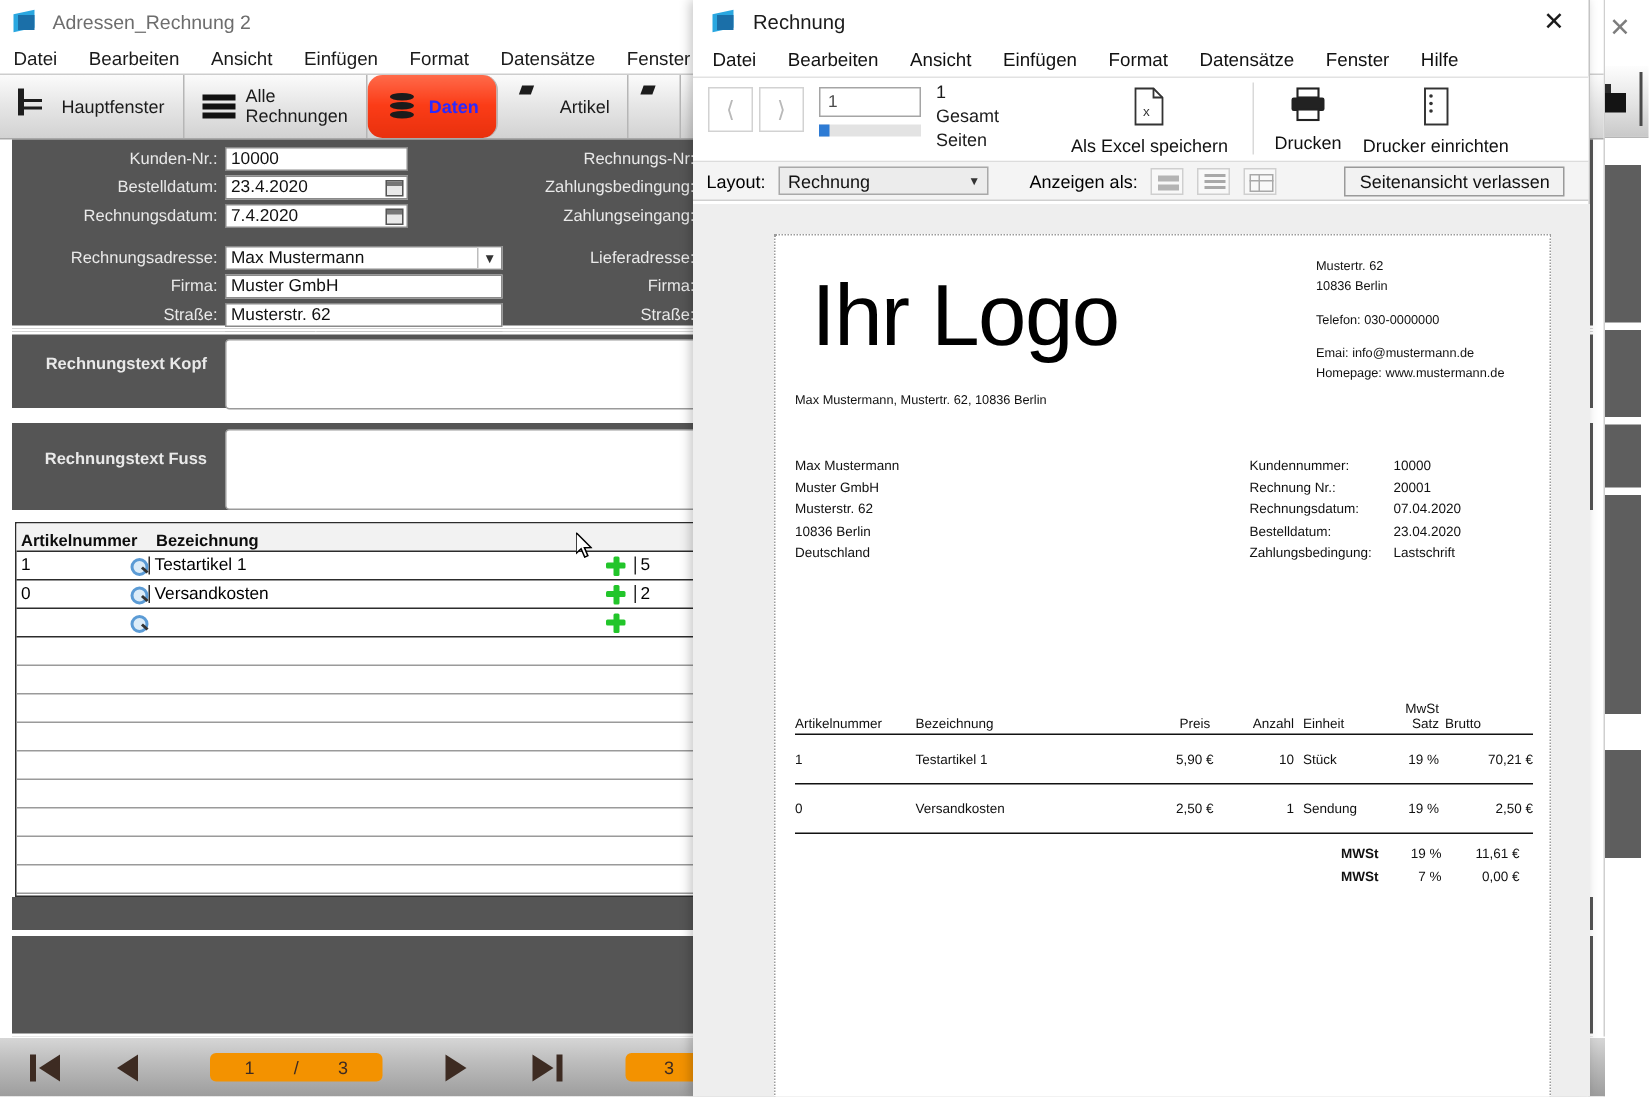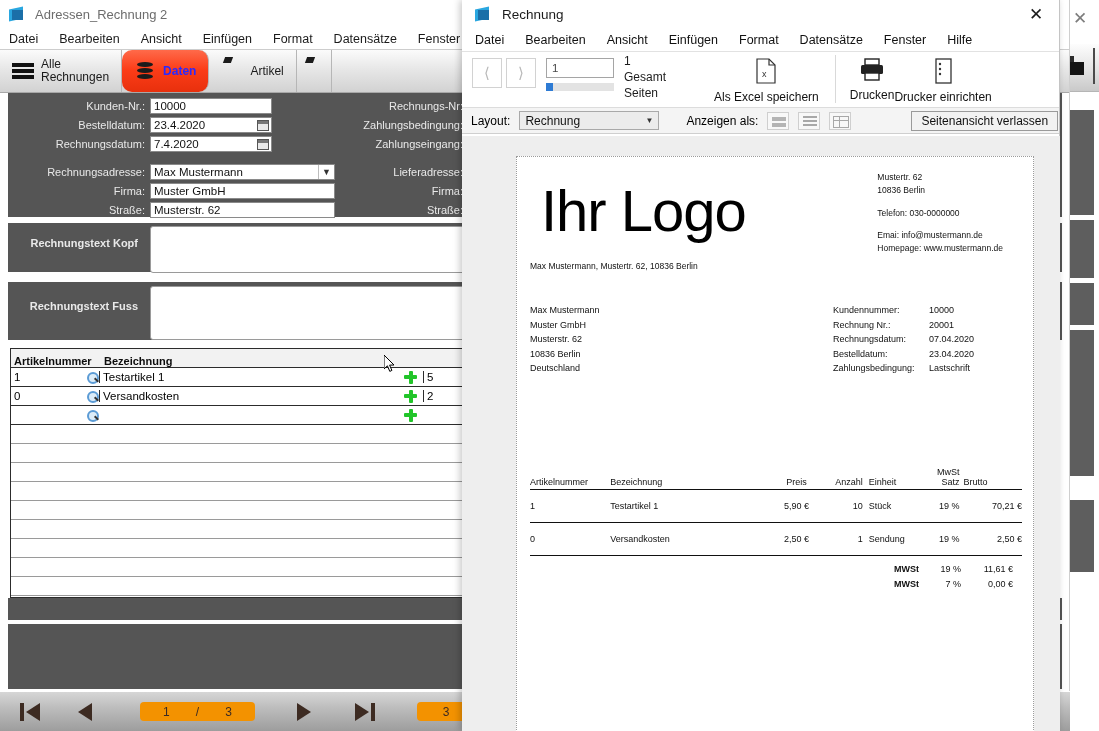--- a/index.html
+++ b/index.html
@@ -239,20 +239,24 @@
       <span>Ansicht</span>
       <span>Einfügen</span>
       <span>Format</span>
       <span>Datensätze</span>
       <span>Fenster</span>
       <span>Hilfe</span>
     </div>
 
     <div class="lw-toolbar">
       <div class="tbtn">
+        <span class="ico"><span class="ico-grid"></span></span>
+        <span>Hauptfenster</span>
+      </div>
+      <div class="tbtn">
         <span class="ico ico-lines">
             <i></i>
             <i></i>
             <i></i>
           </span>
         <span class="lbl2">
           <span>Alle</span>
           <span>Rechnungen</span>
         </span>
       </div>
@@ -503,21 +507,21 @@
 
       <div class="tbitem" style="margin-left:14px;margin-top:6px;">
         <svg width="26" height="24" viewBox="0 0 26 24">
           <rect x="6" y="1" width="14" height="6" fill="none" stroke="#222" stroke-width="1.4"></rect>
           <rect x="2" y="7" width="22" height="9" rx="1.5" fill="#222"></rect>
           <rect x="6" y="15" width="14" height="7" fill="#fff" stroke="#222" stroke-width="1.4"></rect>
         </svg>
         <span style="margin-top:6px;">Drucken</span>
       </div>
 
-      <div class="tbitem" style="margin-top:6px;">
+      <div class="tbitem" style="margin-left:14px;margin-top:6px;">
         <svg width="22" height="26" viewBox="0 0 22 26">
           <rect x="4" y="1" width="15" height="24" fill="none" stroke="#333" stroke-width="1.3"></rect>
           <circle cx="8" cy="6" r="1.2" fill="#333"></circle>
             <circle cx="8" cy="11" r="1.2" fill="#333"></circle>
           <circle cx="8" cy="16" r="1.2" fill="#333"></circle>
         </svg>
         <span style="margin-top:6px;">Drucker einrichten</span>
       </div>
     </div>
 
@@ -535,21 +539,21 @@
       <span class="viewbtn">
         <i style="position:absolute;left:4px;top:3px;width:14px;height:2px;background:#a8a8a8;display:block;"></i>
         <i style="position:absolute;left:4px;top:7px;width:14px;height:2px;background:#a8a8a8;display:block;"></i>
         <i style="position:absolute;left:4px;top:11px;width:14px;height:2px;background:#a8a8a8;display:block;"></i>
       </span>
       <span class="viewbtn">
         <i style="position:absolute;left:3px;top:3px;width:16px;height:12px;border:1px solid #a8a8a8;display:block;"></i>
         <i style="position:absolute;left:3px;top:7px;width:16px;height:1px;background:#a8a8a8;display:block;"></i>
         <i style="position:absolute;left:9px;top:3px;width:1px;height:12px;background:#a8a8a8;display:block;"></i>
       </span>
-      <span class="btn-leave" style="margin-left:51px;">Seitenansicht verlassen</span>
+      <span class="btn-leave" style="margin-left:36px;">Seitenansicht verlassen</span>
     </div>
 
     <div class="previewpane">
       <div class="page">
 
         <div class="logo">Ihr Logo</div>
 
         <div class="hdrright">
           <div>Mustertr. 62</div>
           <div>10836 Berlin</div>

